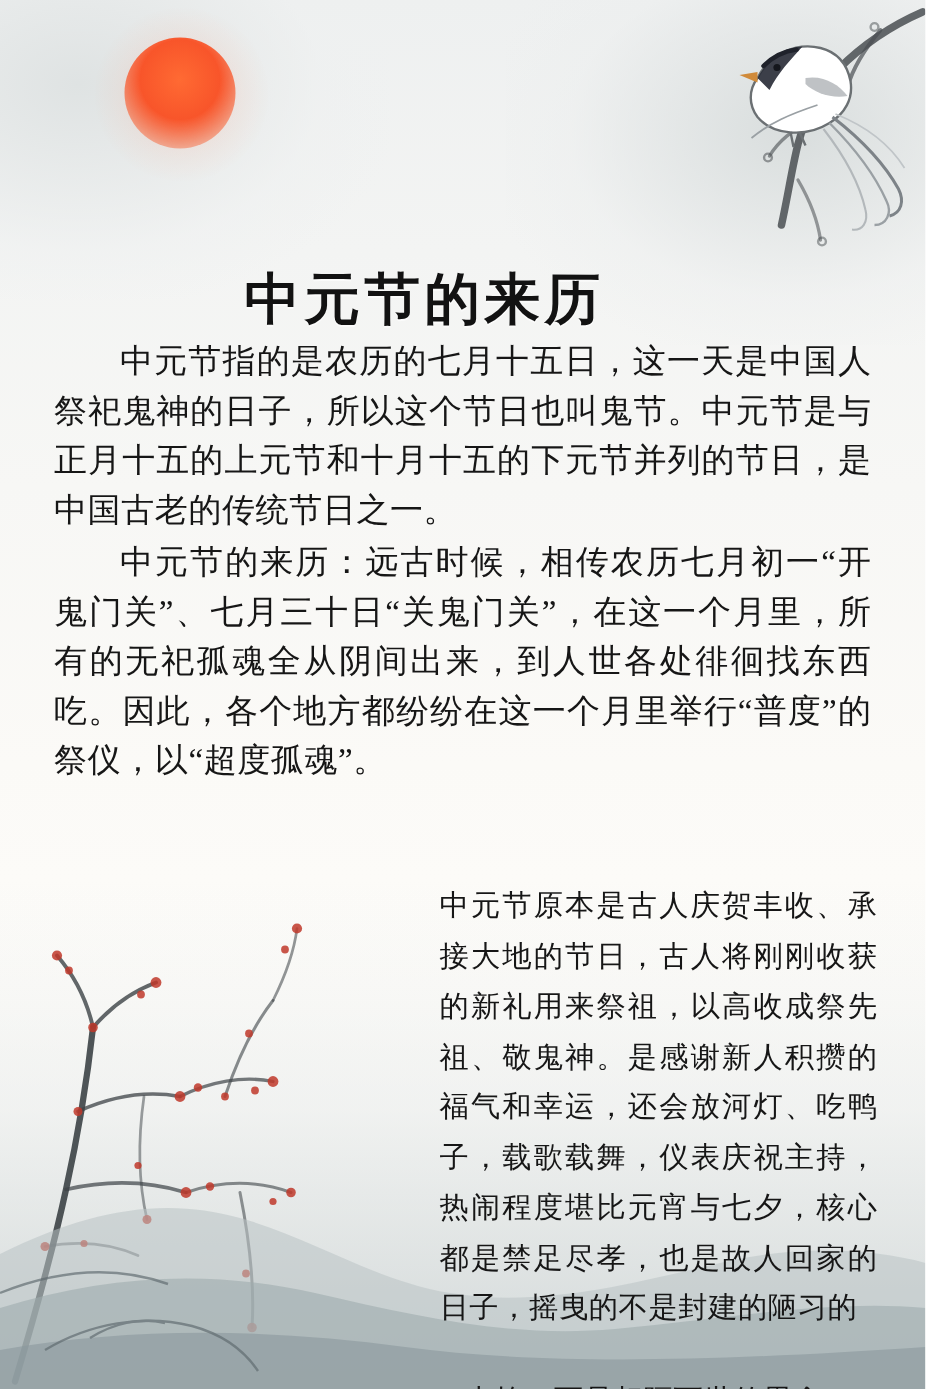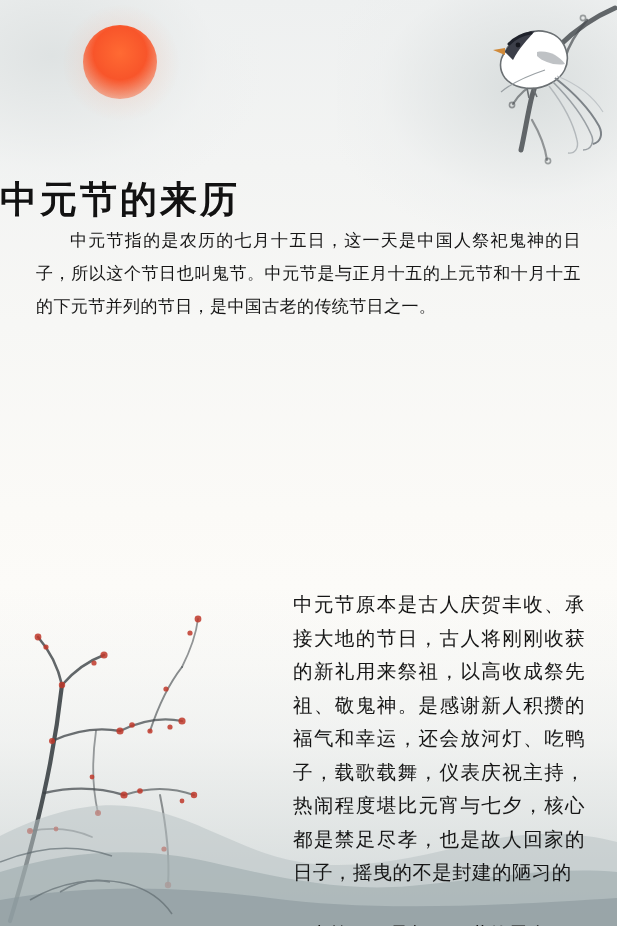--- a/index.html
+++ b/index.html
@@ -53,37 +53,37 @@
     width: 116px; height: 116px;
     border-radius: 50%;
     background: radial-gradient(circle, rgba(255,120,80,0.22) 0%, rgba(255,150,110,0.06) 55%, rgba(255,255,255,0) 72%);
   }
 
   
   .title {
     position: absolute;
     top: 150px;
     width: 566px;
-    text-align: left;
+    text-align: center;
     font-family: "Liberation Serif", serif;
     font-weight: bold;
     font-size: 37px;
     letter-spacing: 3px;
     color: #121212;
     text-shadow: 0 1px 0 rgba(255,255,255,0.6);
   }
 
   
   .body-top {
     position: absolute;
     left: 36px;
     top: 224px;
     width: 545px;
     font-family: "Liberation Serif", serif;
-    font-size: 17px;
+    font-size: 22px;
     line-height: 33px;
     text-align: justify;
     text-justify: inter-character;
     color: #161616;
     letter-spacing: 0.4px;
   }
   .body-top p {
     margin: 0 0 2px 0;
     text-indent: 2em;
   }
@@ -227,20 +227,21 @@
       <path d="M30 214 C60 196 96 190 128 198 C150 204 164 216 172 228"></path>
       <path d="M60 206 C76 196 94 192 110 196"></path>
       <path d="M0 176 C40 160 78 158 112 170"></path>
     </g>
   </svg>
 
   <h1 class="title">中元节的来历</h1>
 
   <div class="body-top">
     <p>中元节指的是农历的七月十五日，这一天是中国人祭祀鬼神的日子，所以这个节日也叫鬼节。中元节是与正月十五的上元节和十月十五的下元节并列的节日，是中国古老的传统节日之一。</p>
+    <p>中元节的来历：远古时候，相传农历七月初一“开鬼门关”、七月三十日“关鬼门关”，在这一个月里，所有的无祀孤魂全从阴间出来，到人世各处徘徊找东西吃。因此，各个地方都纷纷在这一个月里举行“普度”的祭仪，以“超度孤魂”。</p>
   </div>
 
   <div class="body-bottom">
     <p>中元节原本是古人庆贺丰收、承接大地的节日，古人将刚刚收获的新礼用来祭祖，以高收成祭先祖、敬鬼神。是感谢新人积攒的福气和幸运，还会放河灯、吃鸭子，载歌载舞，仪表庆祝主持，热闹程度堪比元宵与七夕，核心都是禁足尽孝，也是故人回家的日子，摇曳的不是封建的陋习的</p>
     <p class="last-line-center">火焰，而是相隔两世的思念。</p>
   </div>
 
 </div>
 
 </body></html>

